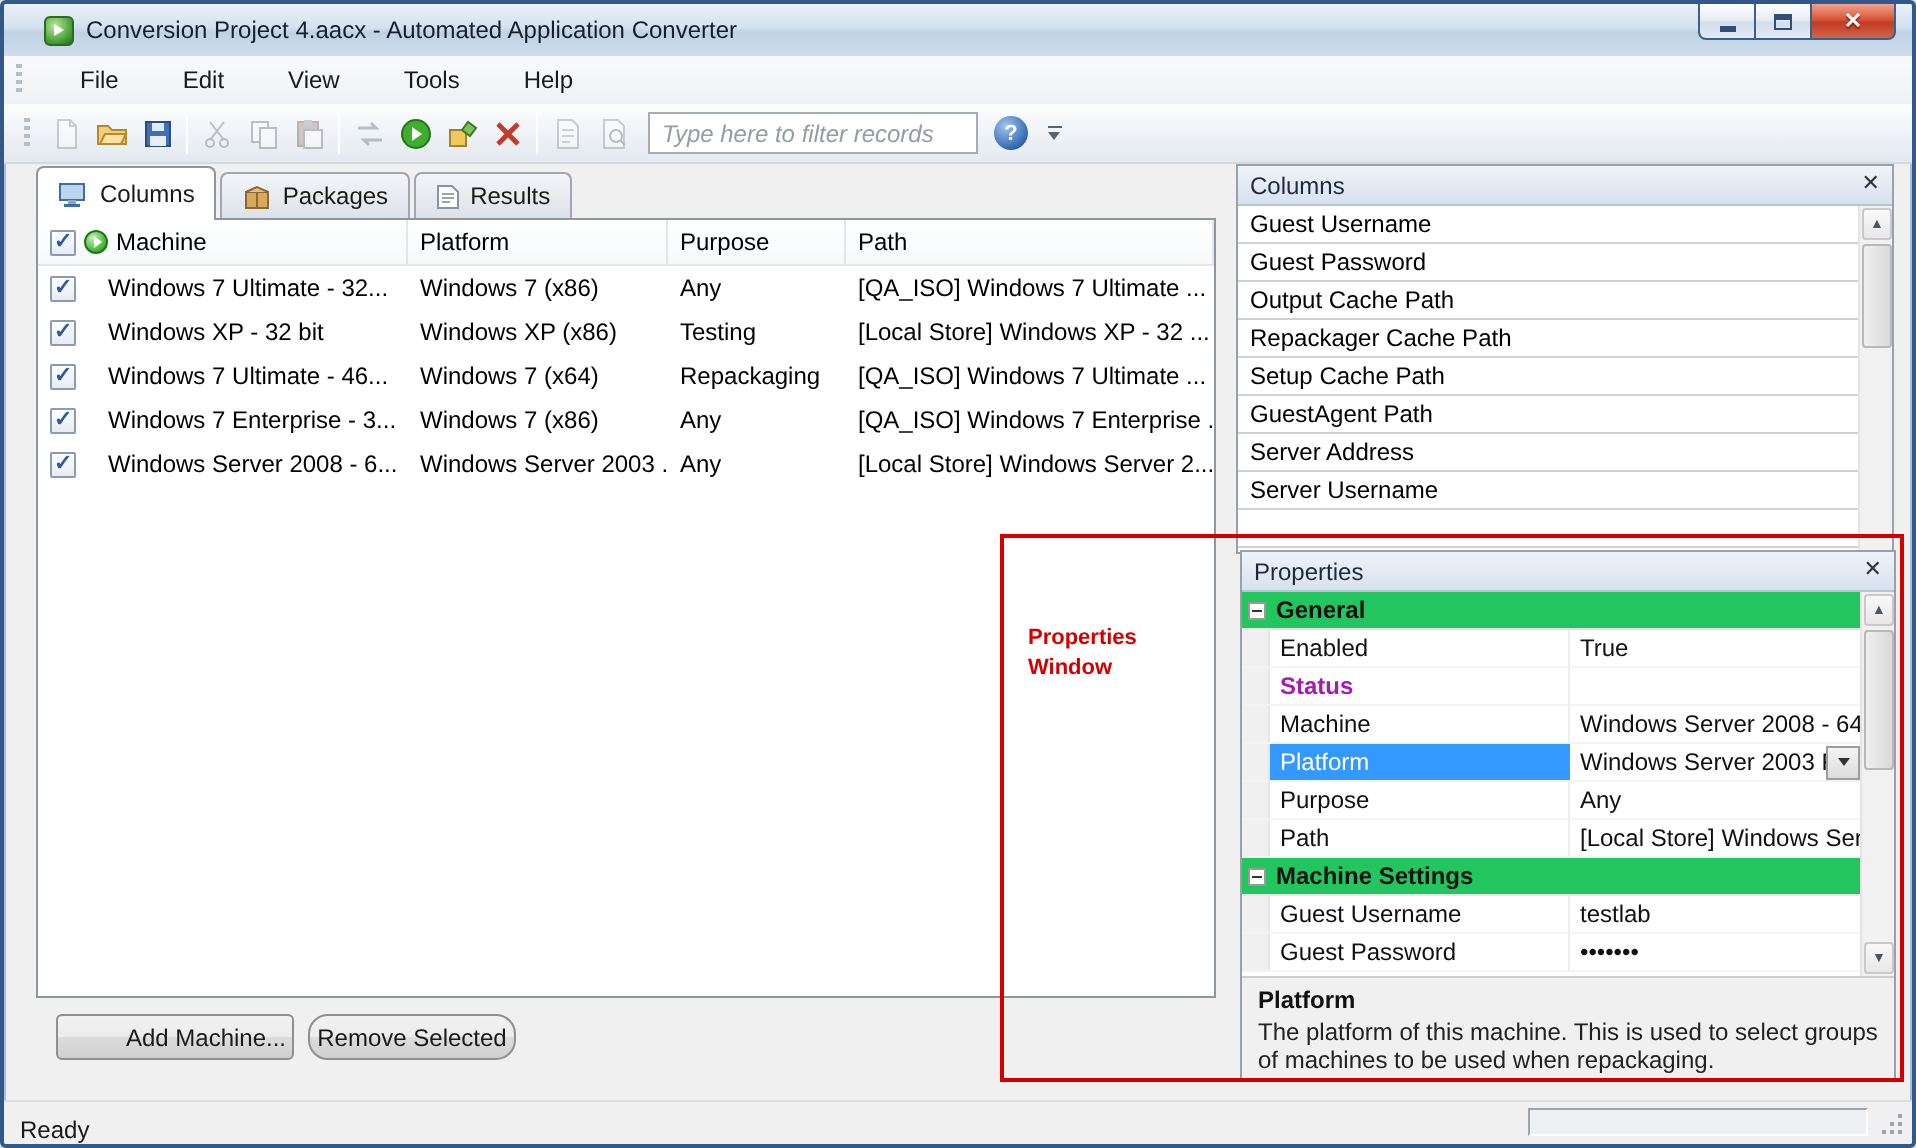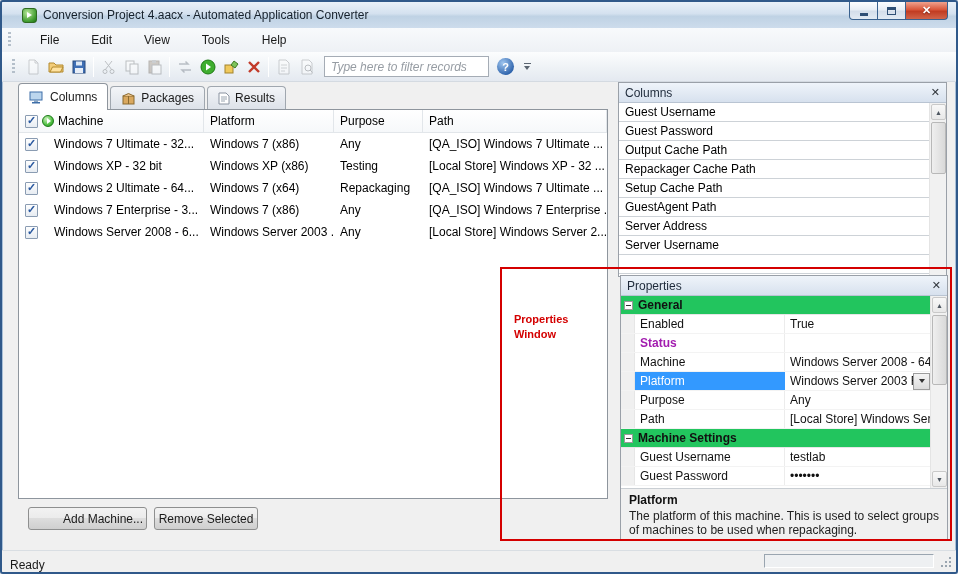--- a/index.html
+++ b/index.html
@@ -307,21 +307,21 @@
           <span>Windows XP - 32 bit</span>
         </div>
       <div>Windows XP (x86)</div>
       <div>Testing</div>
       <div>[Local Store] Windows XP - 32 ...</div>
     </div>
     <div class="lv-row">
       <div>
           <span class="cb checked"></span>
           <span class="spacer16"></span>
-          <span>Windows 2 Ultimate - 64...</span>
+          <span>Windows 7 Ultimate - 46...</span>
         </div>
       <div>Windows 7 (x64)</div>
       <div>Repackaging</div>
       <div>[QA_ISO] Windows 7 Ultimate ...</div>
     </div>
     <div class="lv-row">
       <div>
           <span class="cb checked"></span>
           <span class="spacer16"></span>
           <span>Windows 7 Enterprise - 3...</span>
@@ -338,21 +338,21 @@
         </div>
       <div>Windows Server 2003 ...</div>
       <div>Any</div>
       <div>[Local Store] Windows Server 2...</div>
     </div>
   </div>
 
   <div class="btn" style="left:26px;top:505px;width:119px;padding-left:31px;">
       <span>Add Machine...</span>
     </div>
-  <div class="btn" style="left:152px;top:505px;width:104px;">
+  <div class="btn" style="left:152px;top:505px;width:104px;border-radius:10px;">
       <span>Remove Selected</span>
     </div>
 
   <div class="dockpanel columns-panel">
     <div class="dockhead">
       <span>Columns</span>
       <span class="xbtn">✕</span>
     </div>
     <div class="col-item">
         <span>Guest Username</span>

